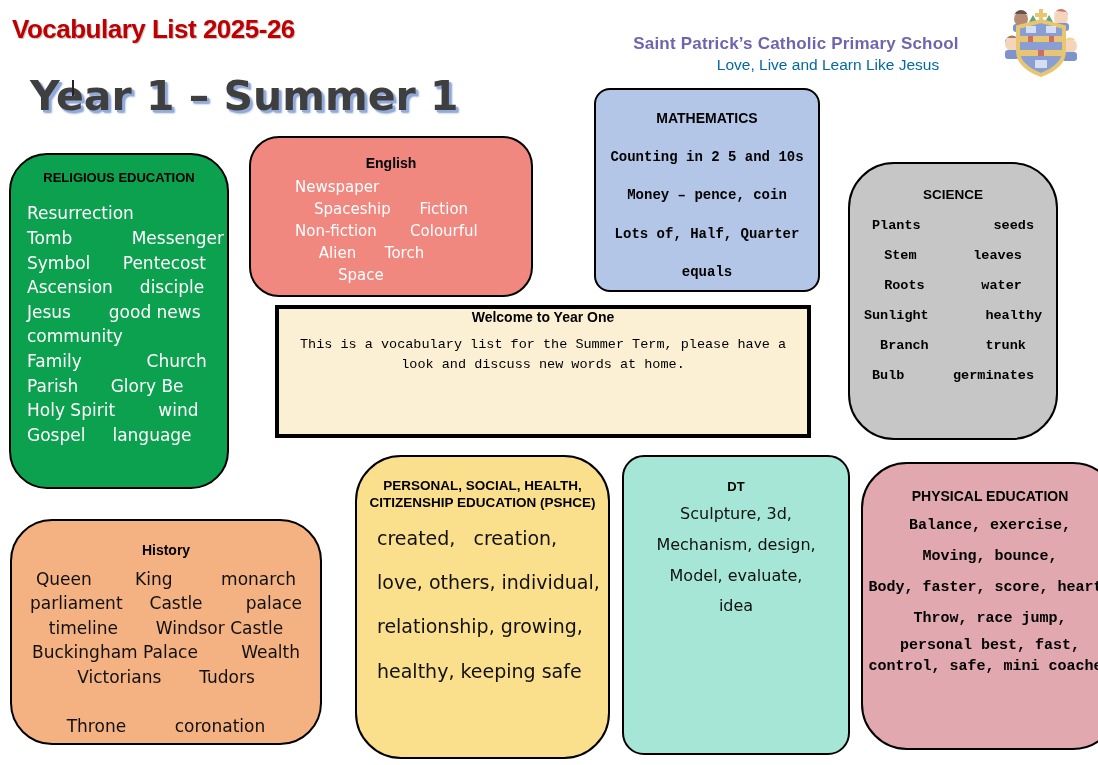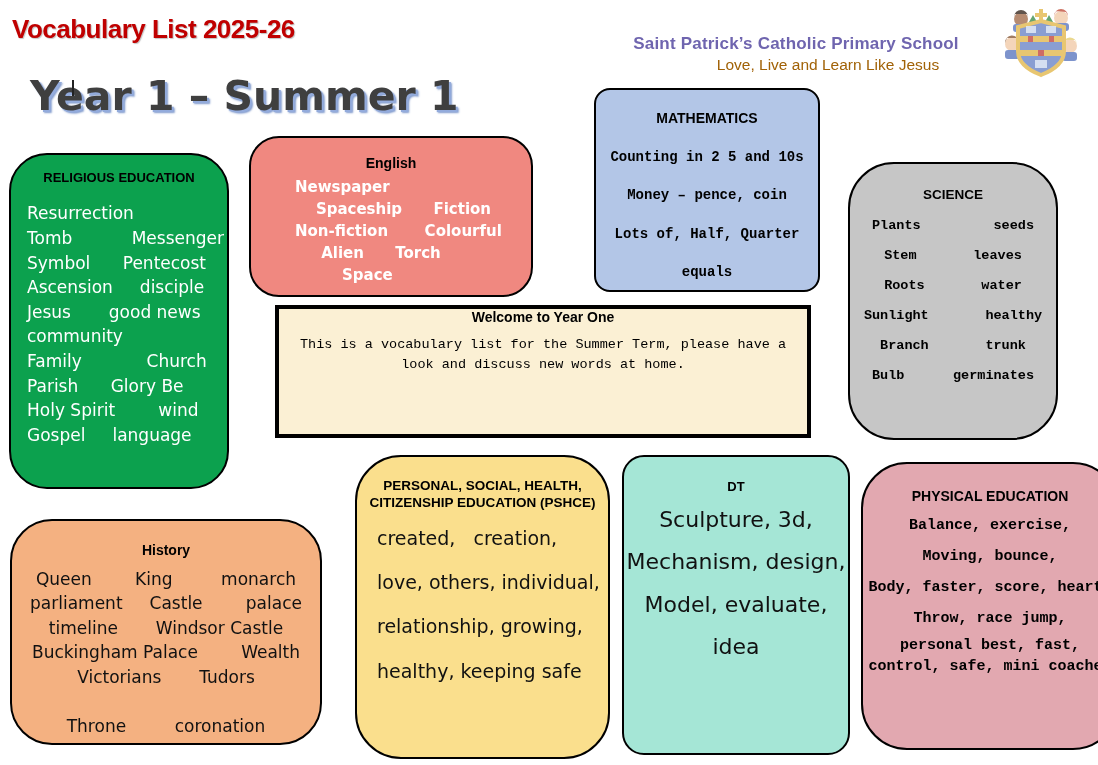--- a/index.html
+++ b/index.html
@@ -56,21 +56,21 @@
   .b-re .box-body {
     margin-top: 15px; padding-left: 16px;
     color: #fff; font-size: 17px; line-height: 1.45;
   }
 
   
   .b-en { left: 249px; top: 136px; width: 284px; height: 161px; border-radius: 30px; }
   .b-en .box-title { padding-top: 17px; font-size: 14px; }
   .b-en .box-body {
     margin-top: 3px; padding-left: 44px;
-    color: #fff; font-size: 15px; font-weight: bold; line-height: 1.47;
+    color: #fff; font-size: 15px; font-weight: normal; line-height: 1.47;
   }
 
   
   .b-ma { left: 594px; top: 88px; width: 226px; height: 204px; border-radius: 16px; }
   .b-ma .box-title { padding-top: 20px; font-size: 14px; }
   .b-ma .box-body {
     margin-top: 10px; text-align: center;
     font-size: 14px; font-weight: bold; line-height: 2.75; color: #000;
   }
 
@@ -104,21 +104,21 @@
   .b-ps .box-body {
     margin-top: 4px; padding-left: 20px;
     font-size: 19px; line-height: 2.33; color: #111;
   }
 
   
   .b-dt { left: 622px; top: 455px; width: 228px; height: 300px; border-radius: 22px; }
   .b-dt .box-title { padding-top: 22px; font-size: 13px; }
   .b-dt .box-body {
     margin-top: 4px; text-align: center;
-    font-size: 22px; line-height: 1.92; color: #111;
+    font-size: 16px; line-height: 1.92; color: #111;
   }
 
   
   .b-pe { left: 861px; top: 462px; width: 258px; height: 288px; border-radius: 46px; }
   .b-pe .box-title { padding-top: 24px; font-size: 14px; }
   .b-pe .box-body-a {
     margin-top: 4px; text-align: center;
     font-size: 15px; font-weight: bold; line-height: 2.07; color: #000;
   }
   .b-pe .box-body-b {
@@ -131,21 +131,21 @@
 
 <div class="page">
 
   <div class="doc-title" style="color: rgb(192, 0, 0);">Vocabulary List 2025-26</div>
 
   <div class="year-title" style="color: rgb(63, 63, 63);">Year 1 – Summer 1</div>
   <div class="text-caret"></div>
 
   <div class="school-block">
     <div class="school-name" style="color: rgb(111, 101, 175);">Saint Patrick’s Catholic Primary School</div>
-    <div class="school-motto" style="color: #a16207;">Love, Live and Learn Like Jesus</div>
+    <div class="school-motto" style="color: #0369a1;">Love, Live and Learn Like Jesus</div>
   </div>
 
   <svg class="logo" width="78" height="72" viewBox="0 0 78 72">
 
     <circle cx="19" cy="11" r="7" fill="#a56f4e"></circle>
       <path d="M12 9 a7 7 0 0 1 14 0 l-1 -3 -12 0 z" fill="#3a2a20"></path>
     <rect x="11" y="16" width="16" height="8" rx="3" fill="#5d79c0"></rect>
     <circle cx="59" cy="10" r="7" fill="#f2cbaa"></circle>
       <path d="M52 8 a7 7 0 0 1 14 0 l-2 -4 -10 -1 z" fill="#c14f3c"></path>
     <rect x="51" y="15" width="16" height="8" rx="3" fill="#5d79c0"></rect>

